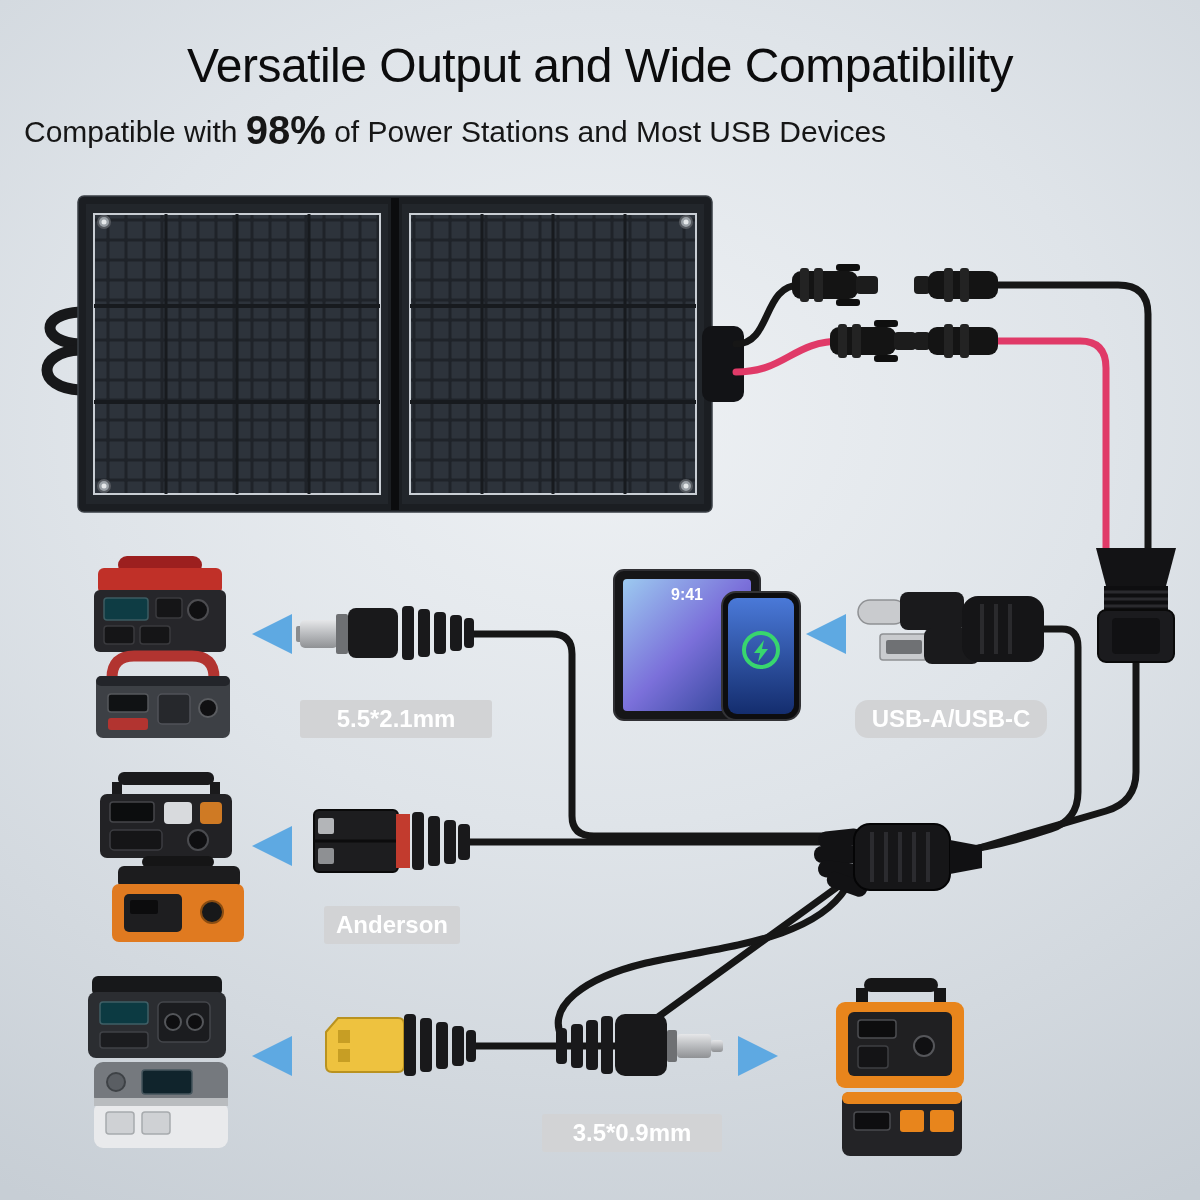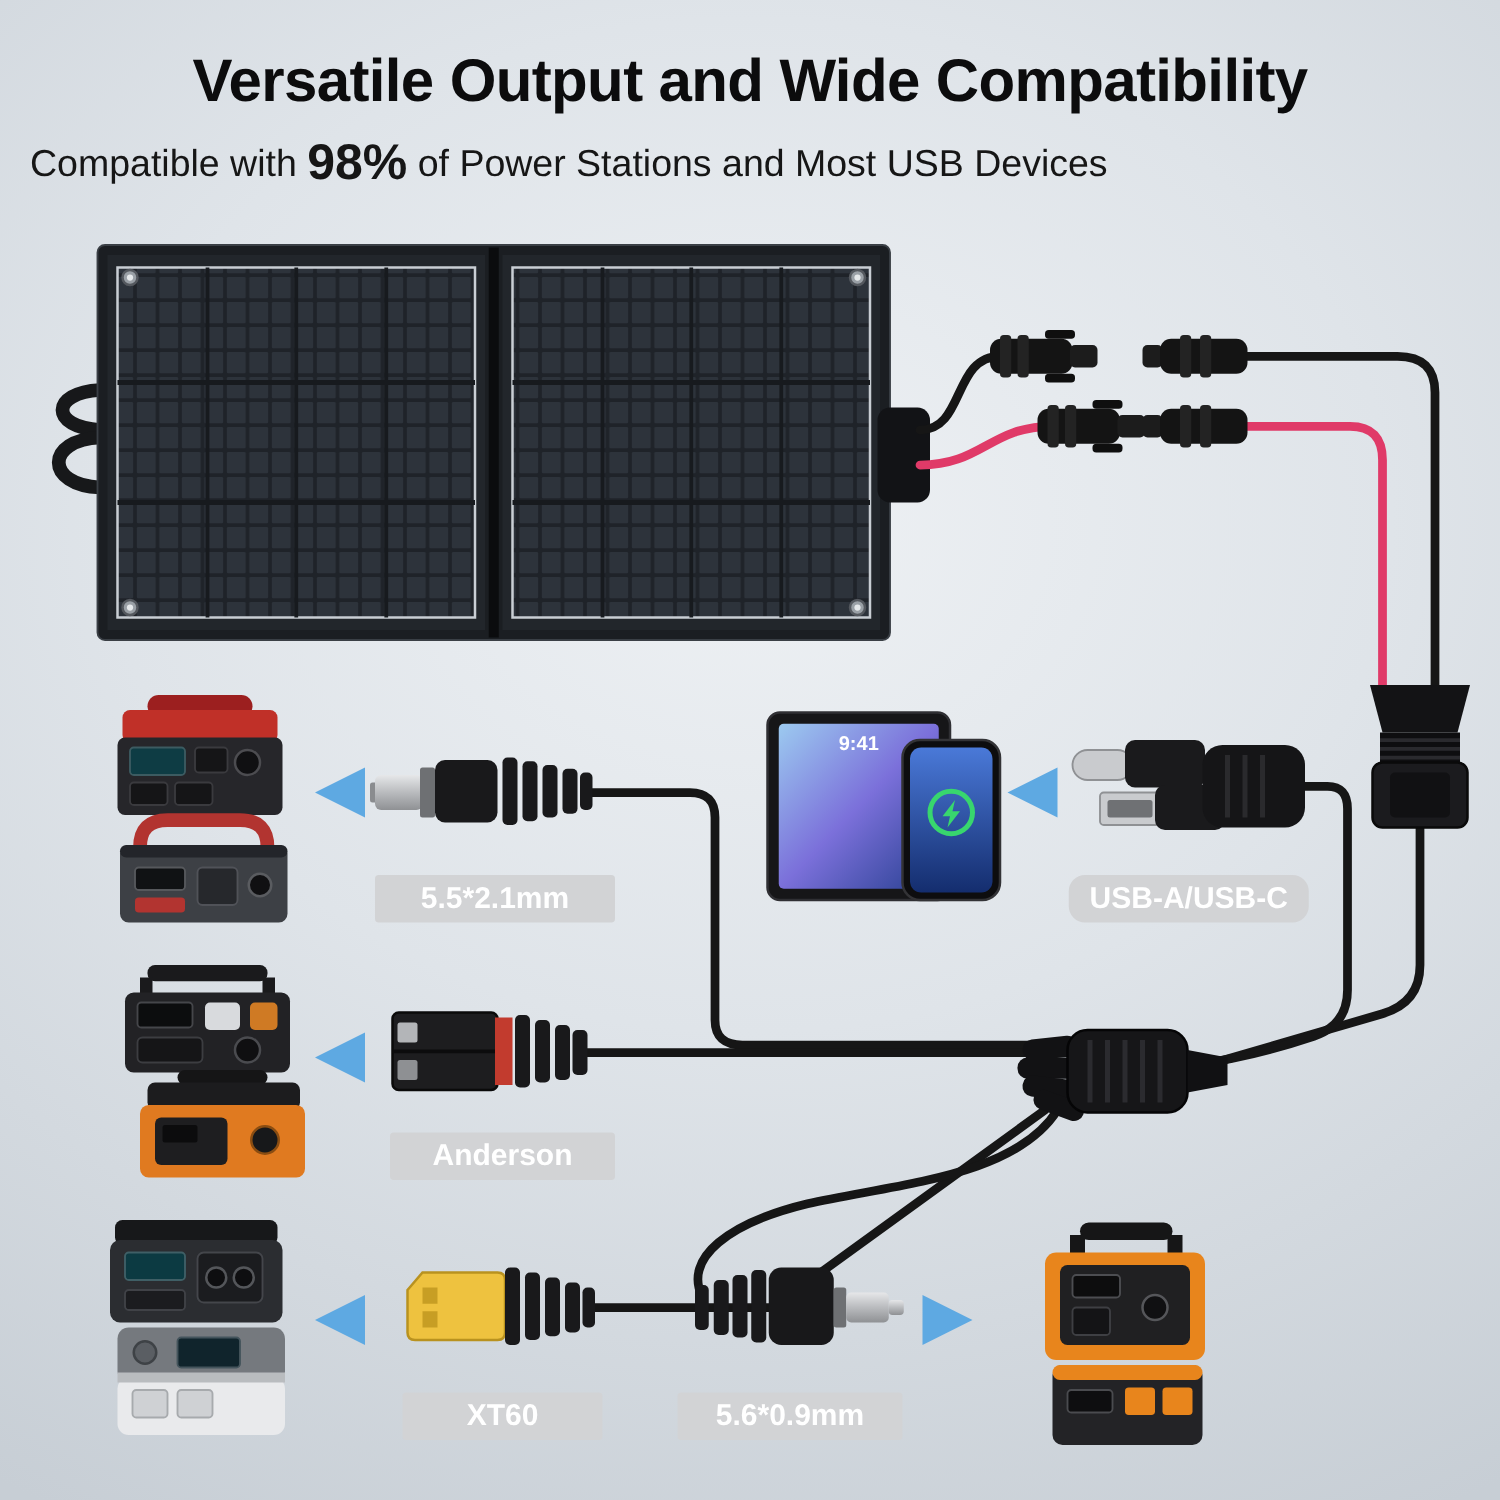--- a/index.html
+++ b/index.html
@@ -3,34 +3,34 @@
 <meta charset="utf-8">
 <style>
   html,body{margin:0;padding:0;}
   .canvas{
     position:relative;width:1200px;height:1200px;overflow:hidden;
     background:radial-gradient(ellipse 95% 75% at 50% 35%, #eef1f4 0%, #dfe4e9 45%, #c7ced5 100%);
     font-family:"Liberation Sans", sans-serif;
   }
   .title{
     position:absolute;top:38px;left:0;width:1200px;text-align:center;
-    font-size:48px;font-weight:700;color:#0c0c0d;letter-spacing:-0.5px;
+    font-size:48px;font-weight:400;color:#0c0c0d;letter-spacing:-0.5px;
   }
   .subtitle{
     position:absolute;top:108px;left:0;width:1200px;text-align:left;
     font-size:30px;color:#161616;padding-left:24px;
   }
   .subtitle .pct{font-size:40px;font-weight:800;vertical-align:-2px;}
   .tag{
     position:absolute;height:38px;line-height:38px;text-align:center;
     background:#d2d3d5;color:#ffffff;font-weight:700;font-size:24px;border-radius:3px;
   }
   #tag-dc5521{left:300px;top:700px;width:192px;}
   #tag-usb{left:855px;top:700px;width:192px;border-radius:13px;}
-  #tag-anderson{left:312px;top:906px;width:180px;}
+  #tag-anderson{left:324px;top:906px;width:136px;}
   #tag-xt60{left:322px;top:1114px;width:160px;}
   #tag-dc7909{left:542px;top:1114px;width:180px;}
   svg.scene{position:absolute;left:0;top:0;}
 </style>
 </head>
 <body>
 
 <div class="canvas">
 
   <div class="title">Versatile Output and Wide Compatibility</div>
@@ -316,16 +316,15 @@
       <polygon points="806,634 846,614 846,654" fill="#5ea9e2"></polygon>
       <polygon points="252,846 292,826 292,866" fill="#5ea9e2"></polygon>
       <polygon points="252,1056 292,1036 292,1076" fill="#5ea9e2"></polygon>
       <polygon points="778,1056 738,1036 738,1076" fill="#5ea9e2"></polygon>
     </g>
   </svg>
 
   <div class="tag" id="tag-dc5521">5.5*2.1mm</div>
   <div class="tag" id="tag-usb">USB-A/USB-C</div>
   <div class="tag" id="tag-anderson">Anderson</div>
-  <div class="tag" id="tag-xt60">XT60</div>
-  <div class="tag" id="tag-dc7909">5.6*0.9mm</div>
+  <div class="tag" id="tag-dc7909">3.5*0.9mm</div>
 
 </div>
 
 </body></html>

